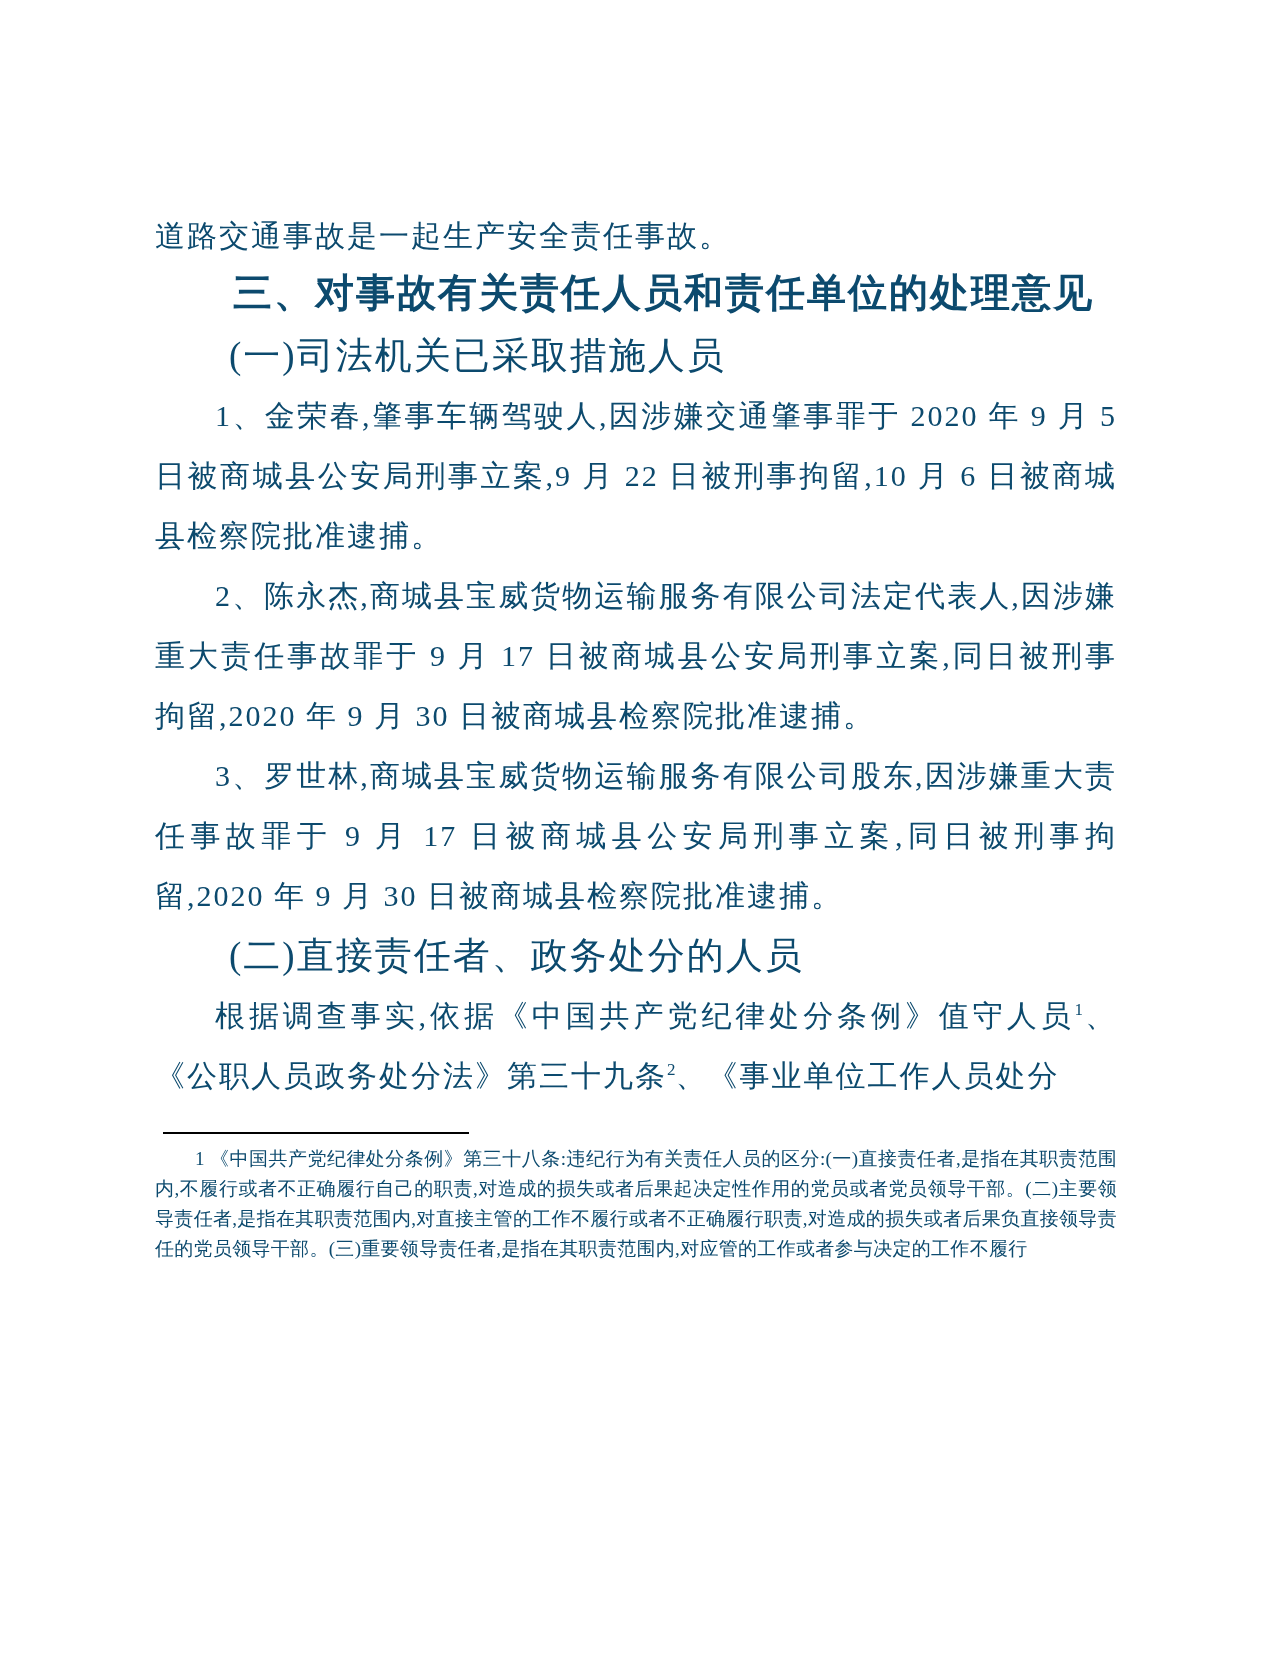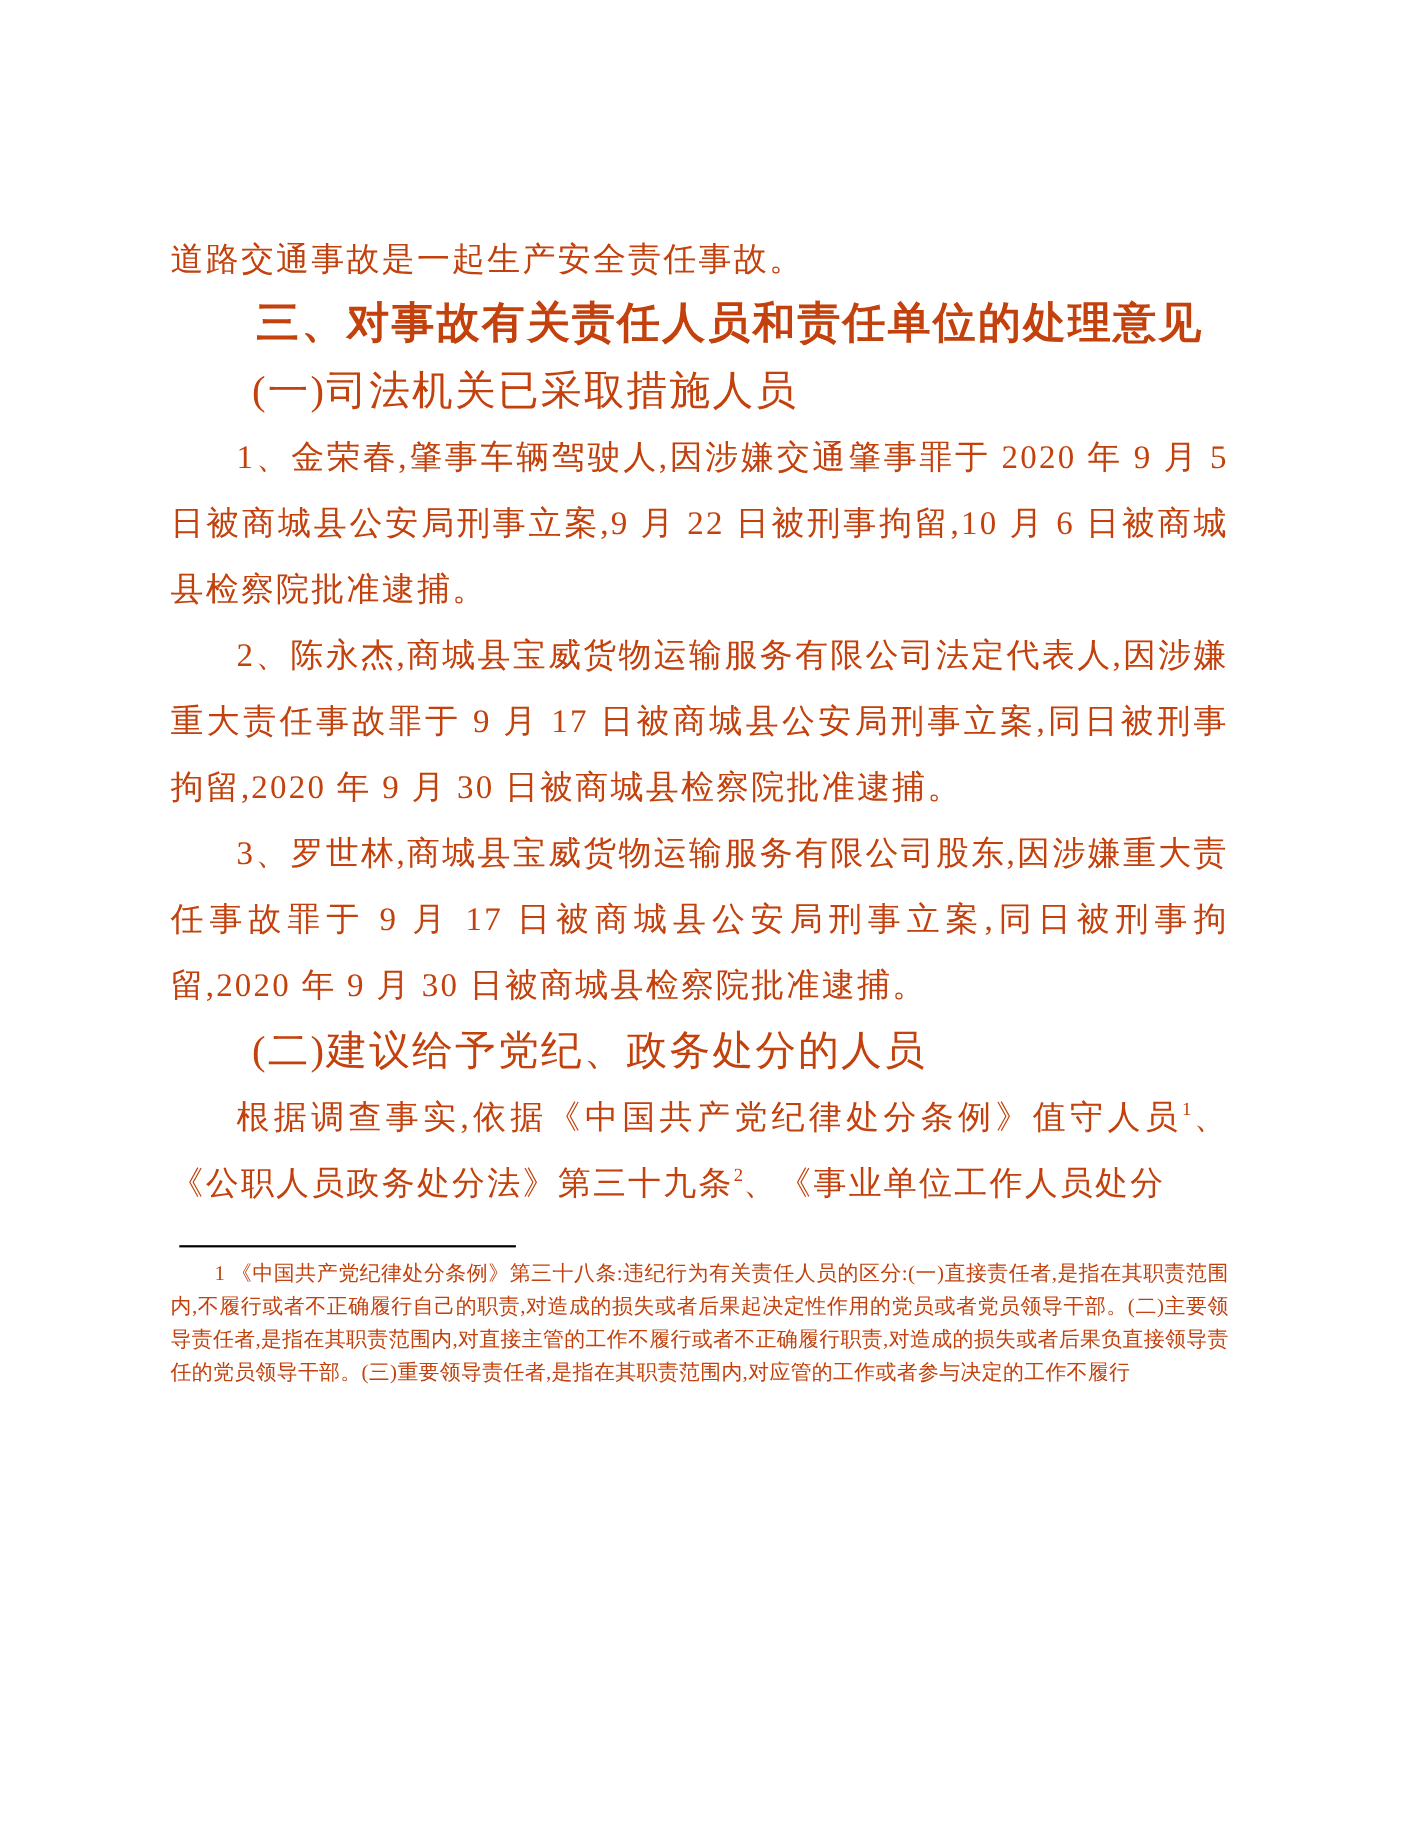--- a/index.html
+++ b/index.html
@@ -2,21 +2,21 @@
 <html><head>
 <meta charset="utf-8">
 <style>
   * { margin: 0; padding: 0; box-sizing: border-box; }
   html, body { background: #ffffff; }
   .page {
     position: relative;
     width: 1280px;
     height: 1492px;
     background: #ffffff;
-    color: #c2410c;
+    color: #0c4a6e;
     font-family: "Liberation Serif", "DejaVu Serif", serif;
     overflow: hidden;
   }
   .content {
     position: absolute;
     left: 155px;
     top: 206px;
     width: 962px;
   }
   .content p, .content h2, .content h3 {
@@ -78,21 +78,21 @@
 
     <h3 class="kai indent">(一)司法机关已采取措施人员</h3>
 
     <p class="indent">1、金荣春,肇事车辆驾驶人,因涉嫌交通肇事罪于 2020 年 9 月 5 日被商城县公安局刑事立案,9 月 22 日被刑事拘留,10 月 6 日被商城县检察院批准逮捕。</p>
 
     <p class="indent">2、陈永杰,商城县宝威货物运输服务有限公司法定代表人,因涉嫌重大责任事故罪于 9 月 17 日被商城县公安局刑事立案,同日被刑事拘留,2020 年 9 月 30 日被商城县检察院批准逮捕。</p>
 
     <p class="indent">3、罗世林,商城县宝威货物运输服务有限公司股东,因涉嫌重大责任事故罪于 9 月 17 日被商城县公安局刑事立案,同日被刑事拘留,2020 年 9 月 30 日被商城县检察院批准逮捕。</p>
 
 
-    <h3 class="kai indent">(二)建议给予党纪、政务处分的人员</h3>
+    <h3 class="kai indent">(二)直接责任者、政务处分的人员</h3>
 
     <p class="indent"><span>根据调查事实,依据《中国共产党纪律处分条例》值守人员</span><sup class="fnref">1</sup><span>、《公职人员政务处分法》第三十九条</span><sup class="fnref">2</sup><span>、《事业单位工作人员处分</span></p>
 
     <div class="footnotes">
       <div class="fn-rule"></div>
       <p class="fn-text"><span>1</span> <span>《中国共产党纪律处分条例》第三十八条:违纪行为有关责任人员的区分:(一)直接责任者,是指在其职责范围内,不履行或者不正确履行自己的职责,对造成的损失或者后果起决定性作用的党员或者党员领导干部。(二)主要领导责任者,是指在其职责范围内,对直接主管的工作不履行或者不正确履行职责,对造成的损失或者后果负直接领导责任的党员领导干部。(三)重要领导责任者,是指在其职责范围内,对应管的工作或者参与决定的工作不履行</span></p>
     </div>
 
   </div>
 

